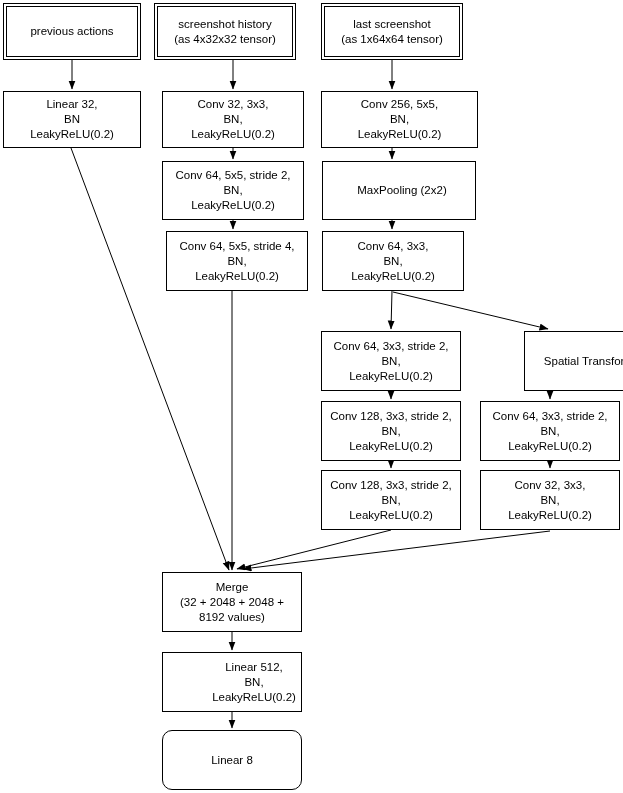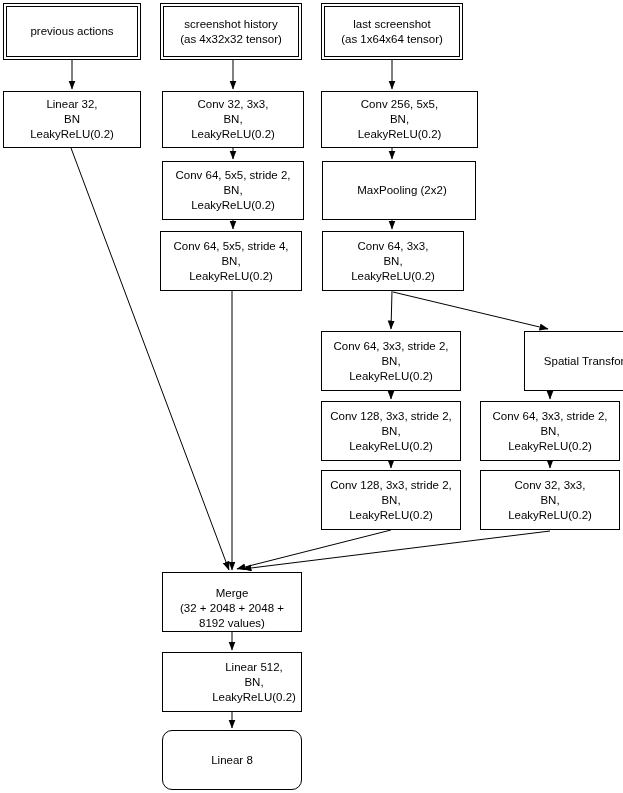--- a/index.html
+++ b/index.html
@@ -69,21 +69,21 @@
     <line x1="232" y1="291" x2="232" y2="570" marker-end="url(#arw)"></line>
     <line x1="391" y1="530" x2="237" y2="569" marker-end="url(#arw)"></line>
     <line x1="550" y1="531" x2="243" y2="569" marker-end="url(#arw)"></line>
     <line x1="232" y1="632" x2="232" y2="650" marker-end="url(#arw)"></line>
     <line x1="232" y1="712" x2="232" y2="728" marker-end="url(#arw)"></line>
   </svg>
 
   <div class="node double" style="left:3px; top:3px; width:138px; height:57px;">
     <span class="lbl">previous actions</span>
   </div>
-  <div class="node double" style="left:160px; top:3px; width:142px; height:57px;">
+  <div class="node double" style="left:154px; top:3px; width:142px; height:57px;">
     <span class="lbl">screenshot history
 (as 4x32x32 tensor)</span>
   </div>
   <div class="node double" style="left:321px; top:3px; width:142px; height:57px;">
     <span class="lbl">last screenshot
 (as 1x64x64 tensor)</span>
   </div>
 
   <div class="node" style="left:3px; top:91px; width:138px; height:57px;">
     <span class="lbl">Linear 32,
@@ -103,21 +103,21 @@
 
   <div class="node" style="left:162px; top:161px; width:142px; height:59px;">
     <span class="lbl">Conv 64, 5x5, stride 2,
 BN,
 LeakyReLU(0.2)</span>
   </div>
   <div class="node" style="left:322px; top:161px; width:154px; height:59px;padding-left:6px;">
     <span class="lbl">MaxPooling (2x2)</span>
   </div>
 
-  <div class="node" style="left:160px; top:231px; width:142px; height:60px;">
+  <div class="node" style="left:166px; top:231px; width:142px; height:60px;">
     <span class="lbl">Conv 64, 5x5, stride 4,
 BN,
 LeakyReLU(0.2)</span>
   </div>
   <div class="node" style="left:322px; top:231px; width:142px; height:60px;">
     <span class="lbl">Conv 64, 3x3,
 BN,
 LeakyReLU(0.2)</span>
   </div>
 
@@ -145,21 +145,21 @@
     <span class="lbl">Conv 128, 3x3, stride 2,
 BN,
 LeakyReLU(0.2)</span>
   </div>
   <div class="node" style="left:480px; top:470px; width:140px; height:60px;">
     <span class="lbl">Conv 32, 3x3,
 BN,
 LeakyReLU(0.2)</span>
   </div>
 
-  <div class="node" style="left:162px; top:572px; width:140px; height:60px;align-items:flex-end;">
+  <div class="node" style="left:162px; top:572px; width:140px; height:60px;">
     <span class="lbl">Merge
 (32 + 2048 + 2048 +
 8192 values)</span>
   </div>
   <div class="node" style="left:162px; top:652px; width:140px; height:60px;padding-left:44px;">
     <span class="lbl">Linear 512,
 BN,
 LeakyReLU(0.2)</span>
   </div>
   <div class="node" style="left:162px; top:730px; width:140px; height:60px;border-radius:10px;">

